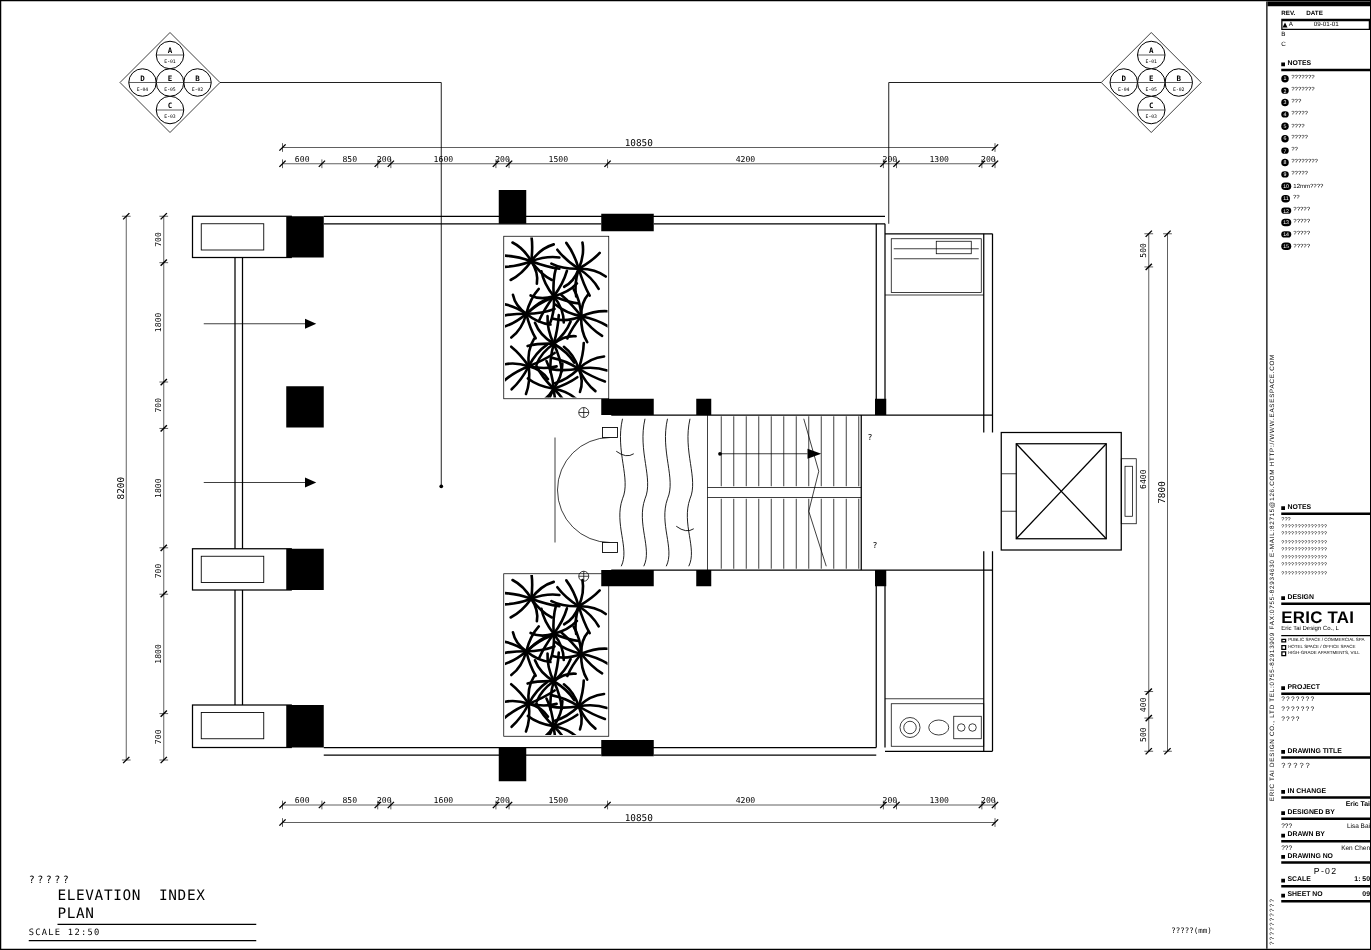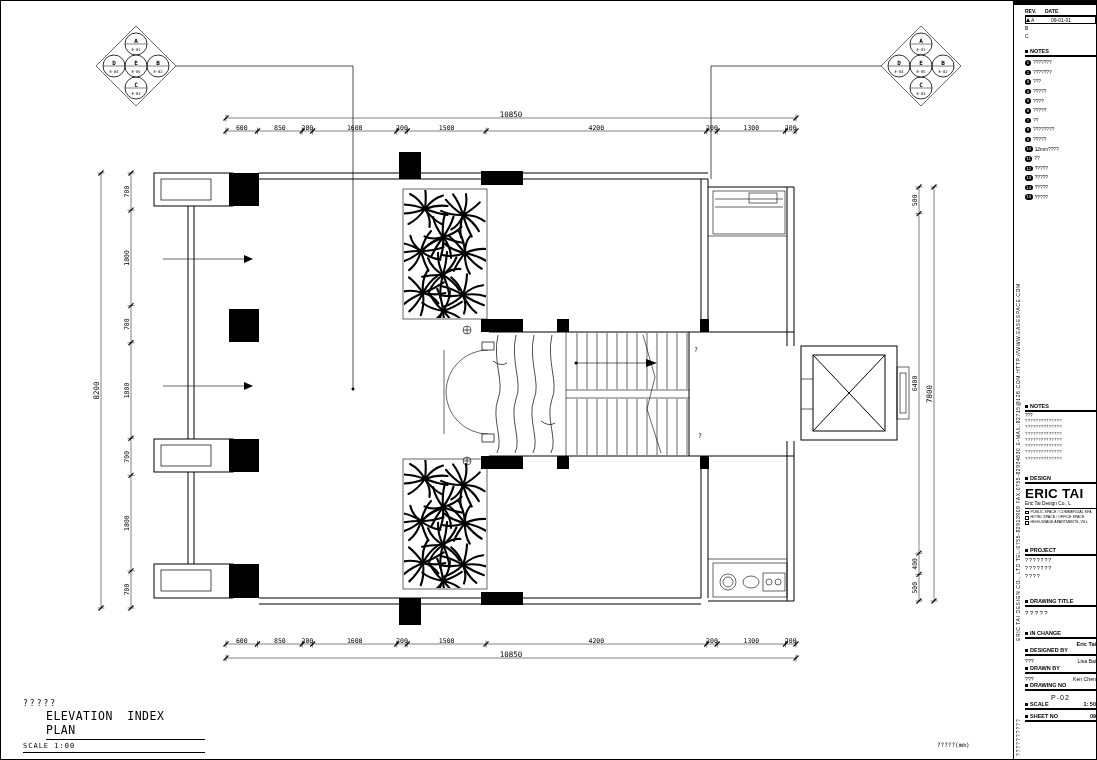--- a/index.html
+++ b/index.html
@@ -474,21 +474,21 @@
       </g>
     <g id="room-labels">
         <text x="693" y="351" class="roomq">?</text>
         <text x="697" y="437" class="roomq">?</text>
       </g>
   </svg>
 
   <div class="caption">
     <div class="cap-cn">?????</div>
     <div class="cap-en">ELEVATION INDEX PLAN</div>
-    <div class="cap-scale">SCALE 1:00</div>
+    <div class="cap-scale">SCALE 12:50</div>
   </div>
 
   <div class="unit-note">?????(mm)</div>
 
   <aside class="titleblock">
     <div class="tb-topbar"></div>
     <div class="tb-vert">ERIC TAI DESIGN CO., LTD   TEL:0755-82913909   FAX:0755-82934630   E-MAIL:82715@126.COM   HTTP://WWW.EASESPACE.COM</div>
     <div class="tb-vert2">??????????</div>
 
     <div class="tb-sec rev">

